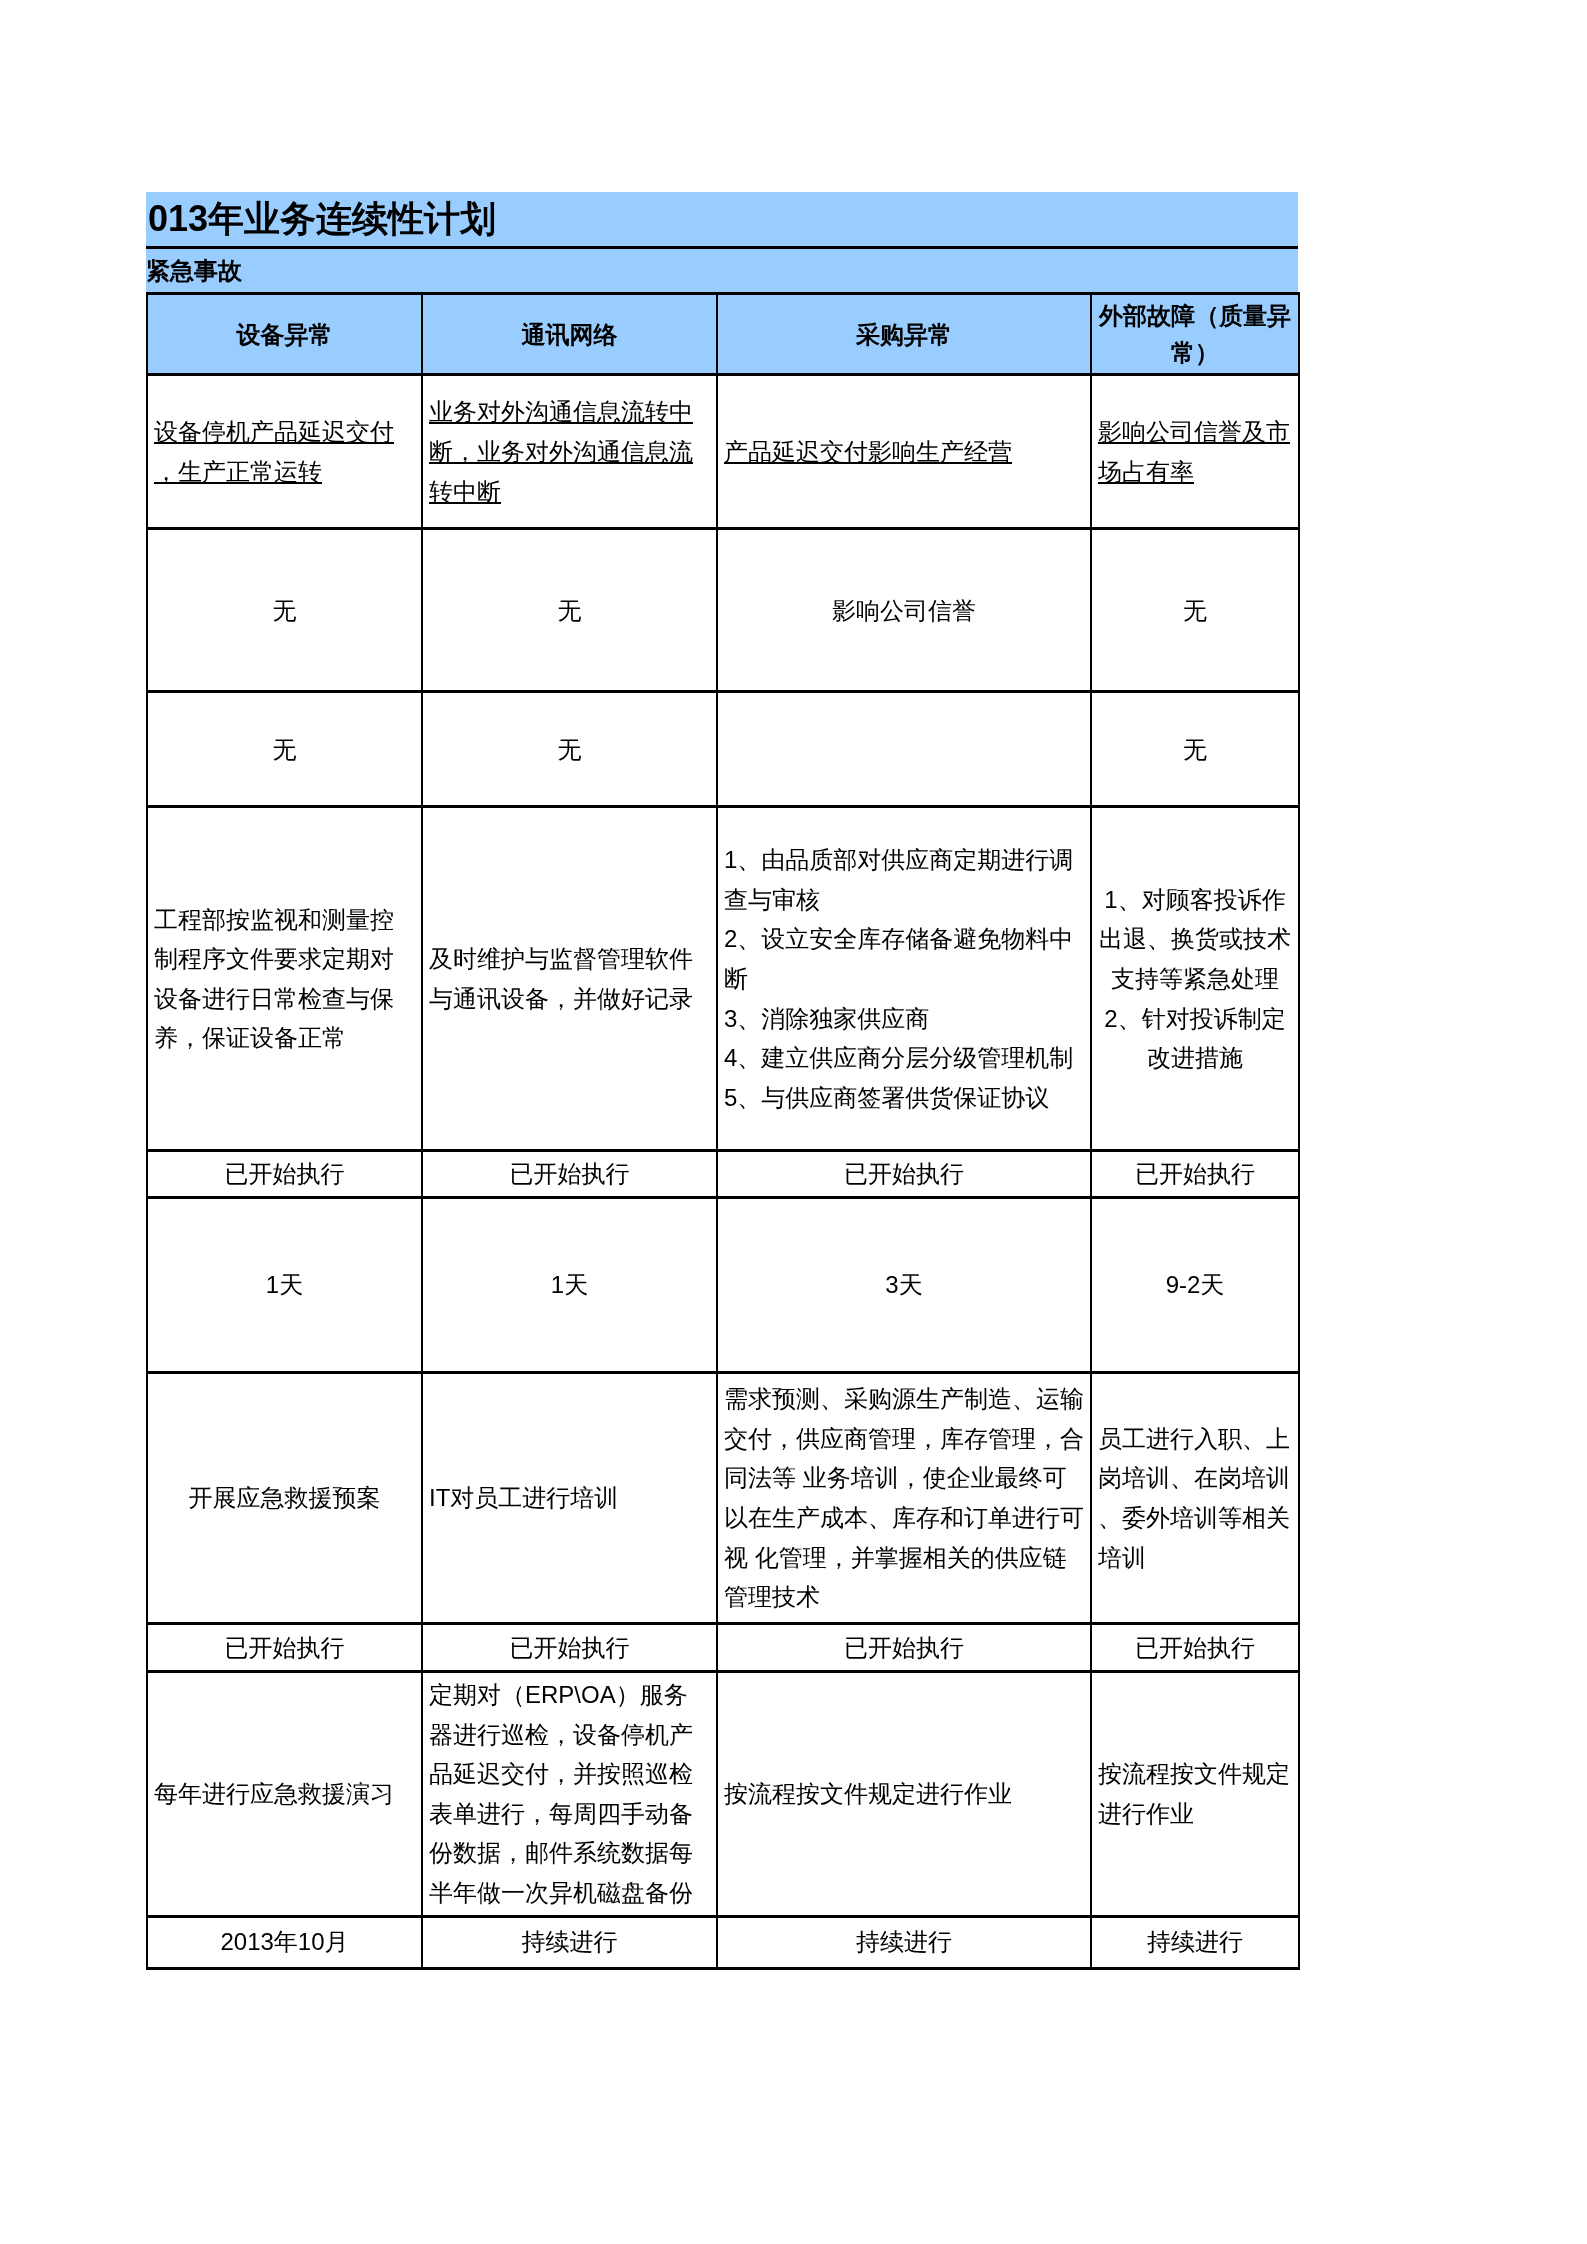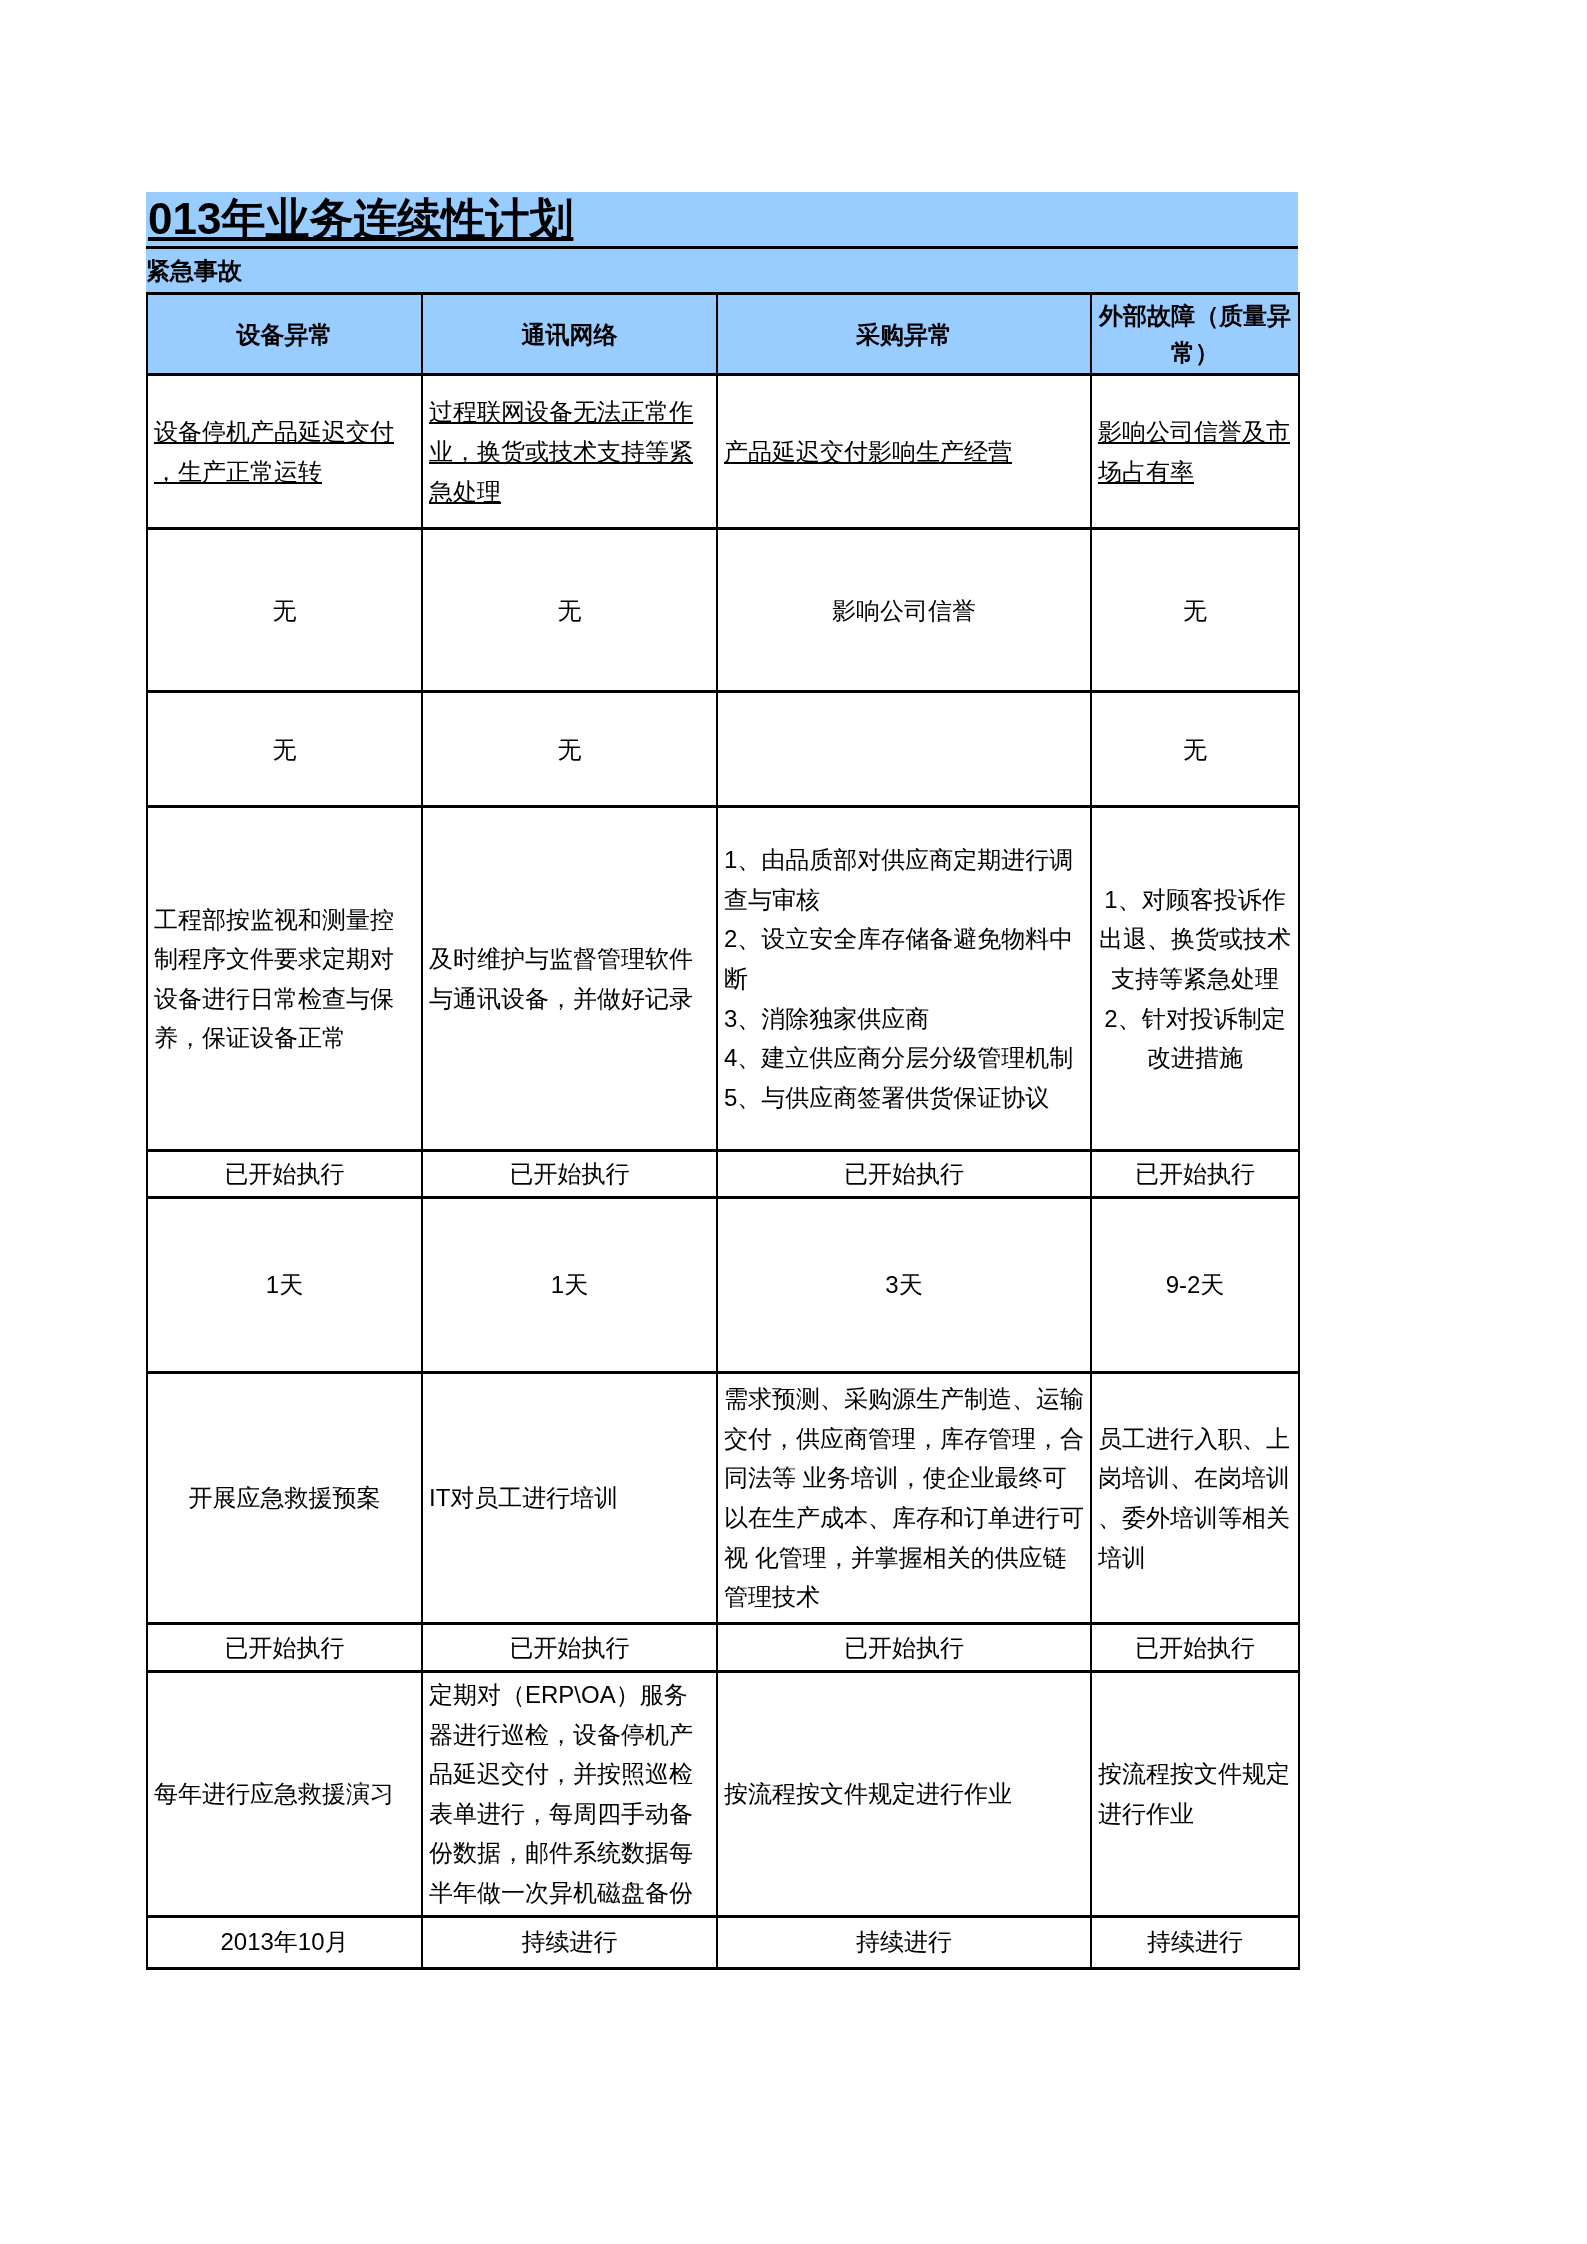--- a/index.html
+++ b/index.html
@@ -7,21 +7,21 @@
   body {
     width:1587px; height:2244px; background:#ffffff; position:relative;
     font-family:"Liberation Sans", sans-serif; color:var(--ink);
   }
   .sheet { position:absolute; left:146px; top:192px; width:1152px; }
 
   .title-band {
     height:54px; background:var(--blue); border-bottom:3px solid var(--ink);
     display:flex; align-items:center; padding-left:2px; overflow:hidden;
   }
-  .title-band .t { font-weight:700; font-size:44px; letter-spacing:0px; white-space:nowrap;text-decoration:underline; }
+  .title-band .t { font-weight:700; font-size:36px; letter-spacing:0px; white-space:nowrap; }
 
   .emerg-band {
     height:43px; background:var(--blue);
     display:flex; align-items:center; overflow:hidden;
   }
   .emerg-band .b { font-weight:700; font-size:24px; white-space:nowrap; }
 
   table.grid {
     border-collapse:collapse; table-layout:fixed; width:1152px;
     font-size:24px;
@@ -81,21 +81,21 @@
     <tbody>
         <tr class="h-hdr">
       <th>设备异常</th>
       <th>通讯网络</th>
       <th>采购异常</th>
       <th>外部故障（质量异常）</th>
     </tr>
 
     <tr class="h-r1">
       <td class="al">设备停机产品延迟交付，生产正常运转</td>
-      <td class="al">过程联网设备无法正常作业，换货或技术支持等紧急处理</td>
+      <td class="al">业务对外沟通信息流转中断，业务对外沟通信息流转中断</td>
       <td class="al">产品延迟交付影响生产经营</td>
       <td class="al">影响公司信誉及市场占有率</td>
     </tr>
 
     <tr class="h-r2">
       <td class="ac">无</td>
       <td class="ac">无</td>
       <td class="ac">影响公司信誉</td>
       <td class="ac">无</td>
     </tr>

